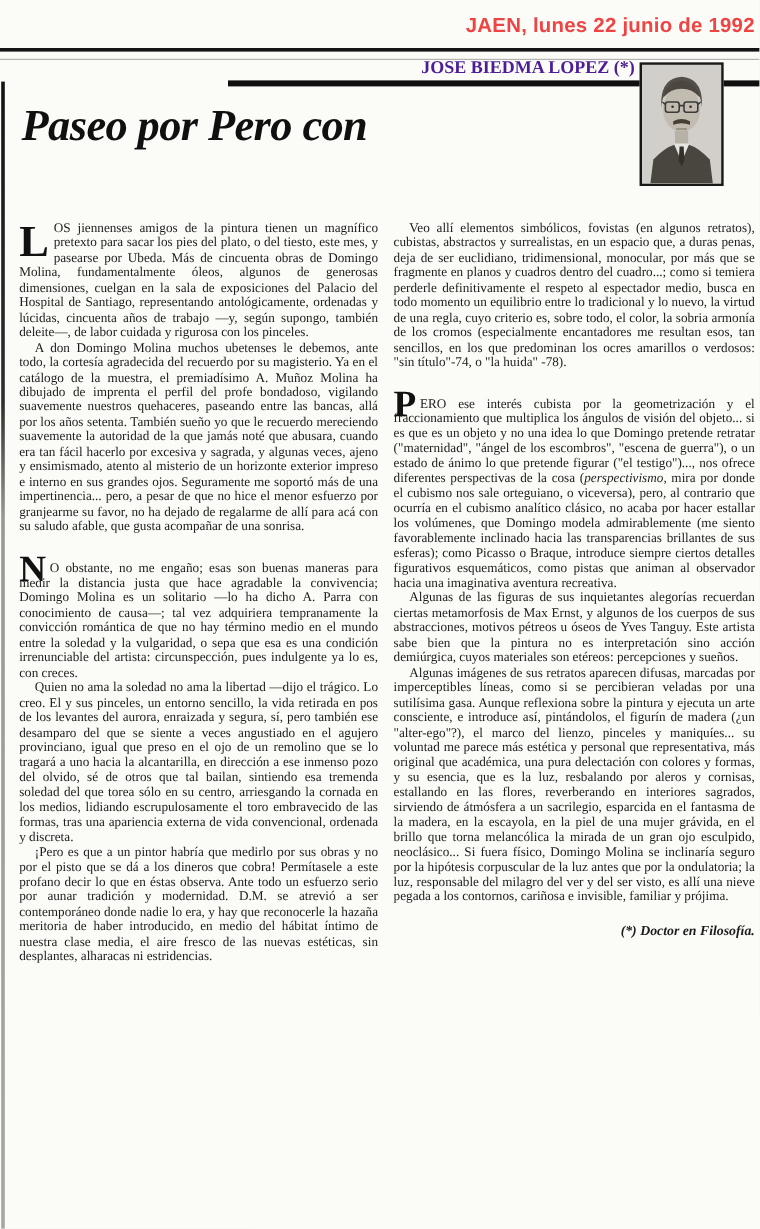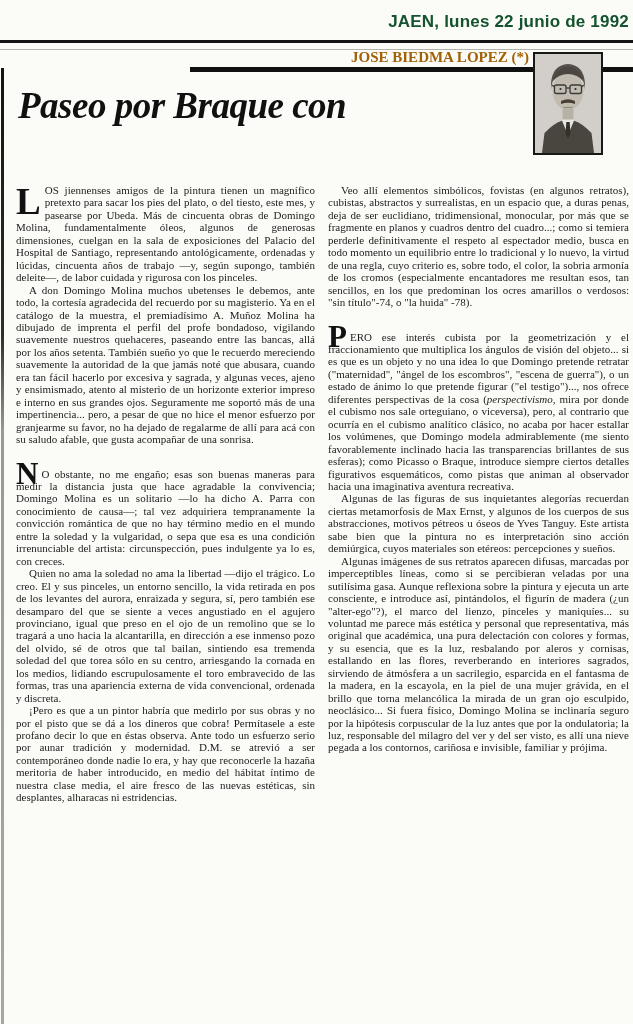--- a/index.html
+++ b/index.html
@@ -6,21 +6,21 @@
   body{background:#e9e9e6;}
   .page{
     position:relative;width:633px;height:1024px;margin:0 auto;
     background:#fbfbf8;overflow:hidden;color:#1b1b1b;
     font-family:"Liberation Serif",serif;
   }
   
   .dateline{
     position:absolute;top:12px;right:4px;
     font-family:"Liberation Sans",sans-serif;font-weight:bold;
-    font-size:17px;letter-spacing:.2px;color:#14532d;
+    font-size:17px;letter-spacing:.2px;color:#ef4444;
   }
   .top-rule{
     position:absolute;top:40px;left:0;right:0;height:6px;
     border-top:3px solid #141414;border-bottom:1px solid #b3b3b0;
   }
   .left-rule{
     position:absolute;left:1px;top:68px;bottom:0;width:3px;
     background:linear-gradient(to bottom,#131313 0%,#2e2e2e 28%,#989894 38%,#a6a6a2 100%);
   }
   
@@ -31,21 +31,21 @@
   .section-label{
     position:absolute;top:56px;left:16px;width:181px;height:27px;
     background:#0c0c0c;color:#ffffff;z-index:2;
     font-family:"Liberation Sans",sans-serif;font-weight:bold;
     font-size:17px;letter-spacing:1px;
     display:flex;align-items:center;padding-left:11px;box-sizing:border-box;
   }
   .byline{
     position:absolute;top:49px;left:320px;width:240px;text-align:center;
     font-family:"Liberation Serif",serif;font-weight:bold;font-size:15px;
-    color:#a16207;z-index:2;
+    color:#4c1d95;z-index:2;
   }
   .photo{
     position:absolute;top:52px;left:533px;width:66px;height:99px;
     border:2px solid #181818;background:#d7d5cf;z-index:3;box-sizing:content-box;
   }
   .photo svg{display:block;width:100%;height:100%;}
   
   .headline{
     position:absolute;top:84px;left:18px;width:510px;margin:0;
     font-family:"Liberation Serif",serif;font-weight:bold;font-style:italic;
@@ -105,31 +105,32 @@
       <path d="M26 47 Q33 43.5 40 47 L40 50 Q33 47.5 26 50 Z" fill="#453f36"></path>
       <line x1="28.5" y1="53.5" x2="37.5" y2="53.5" stroke="#8d8679" stroke-width="1.2"></line>
       <rect x="27.5" y="55" width="11" height="11" fill="#b8b1a5"></rect>
       <path d="M7 99 L9.5 79 Q19 69 27.5 66.5 L38.5 66.5 Q47 69 56.5 79 L59 99 Z" fill="#49453f"></path>
       <path d="M26.5 65.5 L33 81 L39.5 65.5 Z" fill="#e7e5df"></path>
       <path d="M31.3 68 L34.7 68 L35.4 80 L33 84.5 L30.6 80 Z" fill="#33302a"></path>
     </svg>
   </div>
 
   <h1 class="headline">
-    <span>Paseo por Braque con</span>
+    <span>Paseo por Pero con</span>
   </h1>
 
   <div class="col col-left">
     <p><span class="dropcap cap-3line">L</span><span>OS jiennenses amigos de la pintura tienen un magnífico pretexto para sacar los pies del plato, o del tiesto, este mes, y pasearse por Ubeda. Más de cincuenta obras de Domingo Molina, fundamentalmente óleos, algunos de generosas dimensiones, cuelgan en la sala de exposiciones del Palacio del Hospital de Santiago, representando antológicamente, ordenadas y lúcidas, cincuenta años de trabajo —y, según supongo, también deleite—, de labor cuidada y rigurosa con los pinceles.</span></p>
     <p class="indent">A don Domingo Molina muchos ubetenses le debemos, ante todo, la cortesía agradecida del recuerdo por su magisterio. Ya en el catálogo de la muestra, el premiadísimo A. Muñoz Molina ha dibujado de imprenta el perfil del profe bondadoso, vigilando suavemente nuestros quehaceres, paseando entre las bancas, allá por los años setenta. También sueño yo que le recuerdo mereciendo suavemente la autoridad de la que jamás noté que abusara, cuando era tan fácil hacerlo por excesiva y sagrada, y algunas veces, ajeno y ensimismado, atento al misterio de un horizonte exterior impreso e interno en sus grandes ojos. Seguramente me soportó más de una impertinencia... pero, a pesar de que no hice el menor esfuerzo por granjearme su favor, no ha dejado de regalarme de allí para acá con su saludo afable, que gusta acompañar de una sonrisa.</p>
     <p class="spaced"><span class="dropcap cap-raised">N</span><span>O obstante, no me engaño; esas son buenas maneras para medir la distancia justa que hace agradable la convivencia; Domingo Molina es un solitario —lo ha dicho A. Parra con conocimiento de causa—; tal vez adquiriera tempranamente la convicción romántica de que no hay término medio en el mundo entre la soledad y la vulgaridad, o sepa que esa es una condición irrenunciable del artista: circunspección, pues indulgente ya lo es, con creces.</span></p>
     <p class="indent">Quien no ama la soledad no ama la libertad —dijo el trágico. Lo creo. El y sus pinceles, un entorno sencillo, la vida retirada en pos de los levantes del aurora, enraizada y segura, sí, pero también ese desamparo del que se siente a veces angustiado en el agujero provinciano, igual que preso en el ojo de un remolino que se lo tragará a uno hacia la alcantarilla, en dirección a ese inmenso pozo del olvido, sé de otros que tal bailan, sintiendo esa tremenda soledad del que torea sólo en su centro, arriesgando la cornada en los medios, lidiando escrupulosamente el toro embravecido de las formas, tras una apariencia externa de vida convencional, ordenada y discreta.</p>
     <p class="indent">¡Pero es que a un pintor habría que medirlo por sus obras y no por el pisto que se dá a los dineros que cobra! Permítasele a este profano decir lo que en éstas observa. Ante todo un esfuerzo serio por aunar tradición y modernidad. D.M. se atrevió a ser contemporáneo donde nadie lo era, y hay que reconocerle la hazaña meritoria de haber introducido, en medio del hábitat íntimo de nuestra clase media, el aire fresco de las nuevas estéticas, sin desplantes, alharacas ni estridencias.</p>
   </div>
 
   <div class="col col-right">
     <p class="indent">Veo allí elementos simbólicos, fovistas (en algunos retratos), cubistas, abstractos y surrealistas, en un espacio que, a duras penas, deja de ser euclidiano, tridimensional, monocular, por más que se fragmente en planos y cuadros dentro del cuadro...; como si temiera perderle definitivamente el respeto al espectador medio, busca en todo momento un equilibrio entre lo tradicional y lo nuevo, la virtud de una regla, cuyo criterio es, sobre todo, el color, la sobria armonía de los cromos (especialmente encantadores me resultan esos, tan sencillos, en los que predominan los ocres amarillos o verdosos: "sin título"-74, o "la huida" -78).</p>
     <p class="spaced"><span class="dropcap cap-raised">P</span><span>ERO ese interés cubista por la geometrización y el fraccionamiento que multiplica los ángulos de visión del objeto... si es que es un objeto y no una idea lo que Domingo pretende retratar ("maternidad", "ángel de los escombros", "escena de guerra"), o un estado de ánimo lo que pretende figurar ("el testigo")..., nos ofrece diferentes perspectivas de la cosa (</span><i>perspectivismo</i><span>, mira por donde el cubismo nos sale orteguiano, o viceversa), pero, al contrario que ocurría en el cubismo analítico clásico, no acaba por hacer estallar los volúmenes, que Domingo modela admirablemente (me siento favorablemente inclinado hacia las transparencias brillantes de sus esferas); como Picasso o Braque, introduce siempre ciertos detalles figurativos esquemáticos, como pistas que animan al observador hacia una imaginativa aventura recreativa.</span></p>
     <p class="indent">Algunas de las figuras de sus inquietantes alegorías recuerdan ciertas metamorfosis de Max Ernst, y algunos de los cuerpos de sus abstracciones, motivos pétreos u óseos de Yves Tanguy. Este artista sabe bien que la pintura no es interpretación sino acción demiúrgica, cuyos materiales son etéreos: percepciones y sueños.</p>
     <p class="indent">Algunas imágenes de sus retratos aparecen difusas, marcadas por imperceptibles líneas, como si se percibieran veladas por una sutilísima gasa. Aunque reflexiona sobre la pintura y ejecuta un arte consciente, e introduce así, pintándolos, el figurín de madera (¿un "alter-ego"?), el marco del lienzo, pinceles y maniquíes... su voluntad me parece más estética y personal que representativa, más original que académica, una pura delectación con colores y formas, y su esencia, que es la luz, resbalando por aleros y cornisas, estallando en las flores, reverberando en interiores sagrados, sirviendo de átmósfera a un sacrilegio, esparcida en el fantasma de la madera, en la escayola, en la piel de una mujer grávida, en el brillo que torna melancólica la mirada de un gran ojo esculpido, neoclásico... Si fuera físico, Domingo Molina se inclinaría seguro por la hipótesis corpuscular de la luz antes que por la ondulatoria; la luz, responsable del milagro del ver y del ser visto, es allí una nieve pegada a los contornos, cariñosa e invisible, familiar y prójima.</p>
+    <p class="credit">(*) Doctor en Filosofía.</p>
   </div>
 
 </div>
 
 </body></html>

